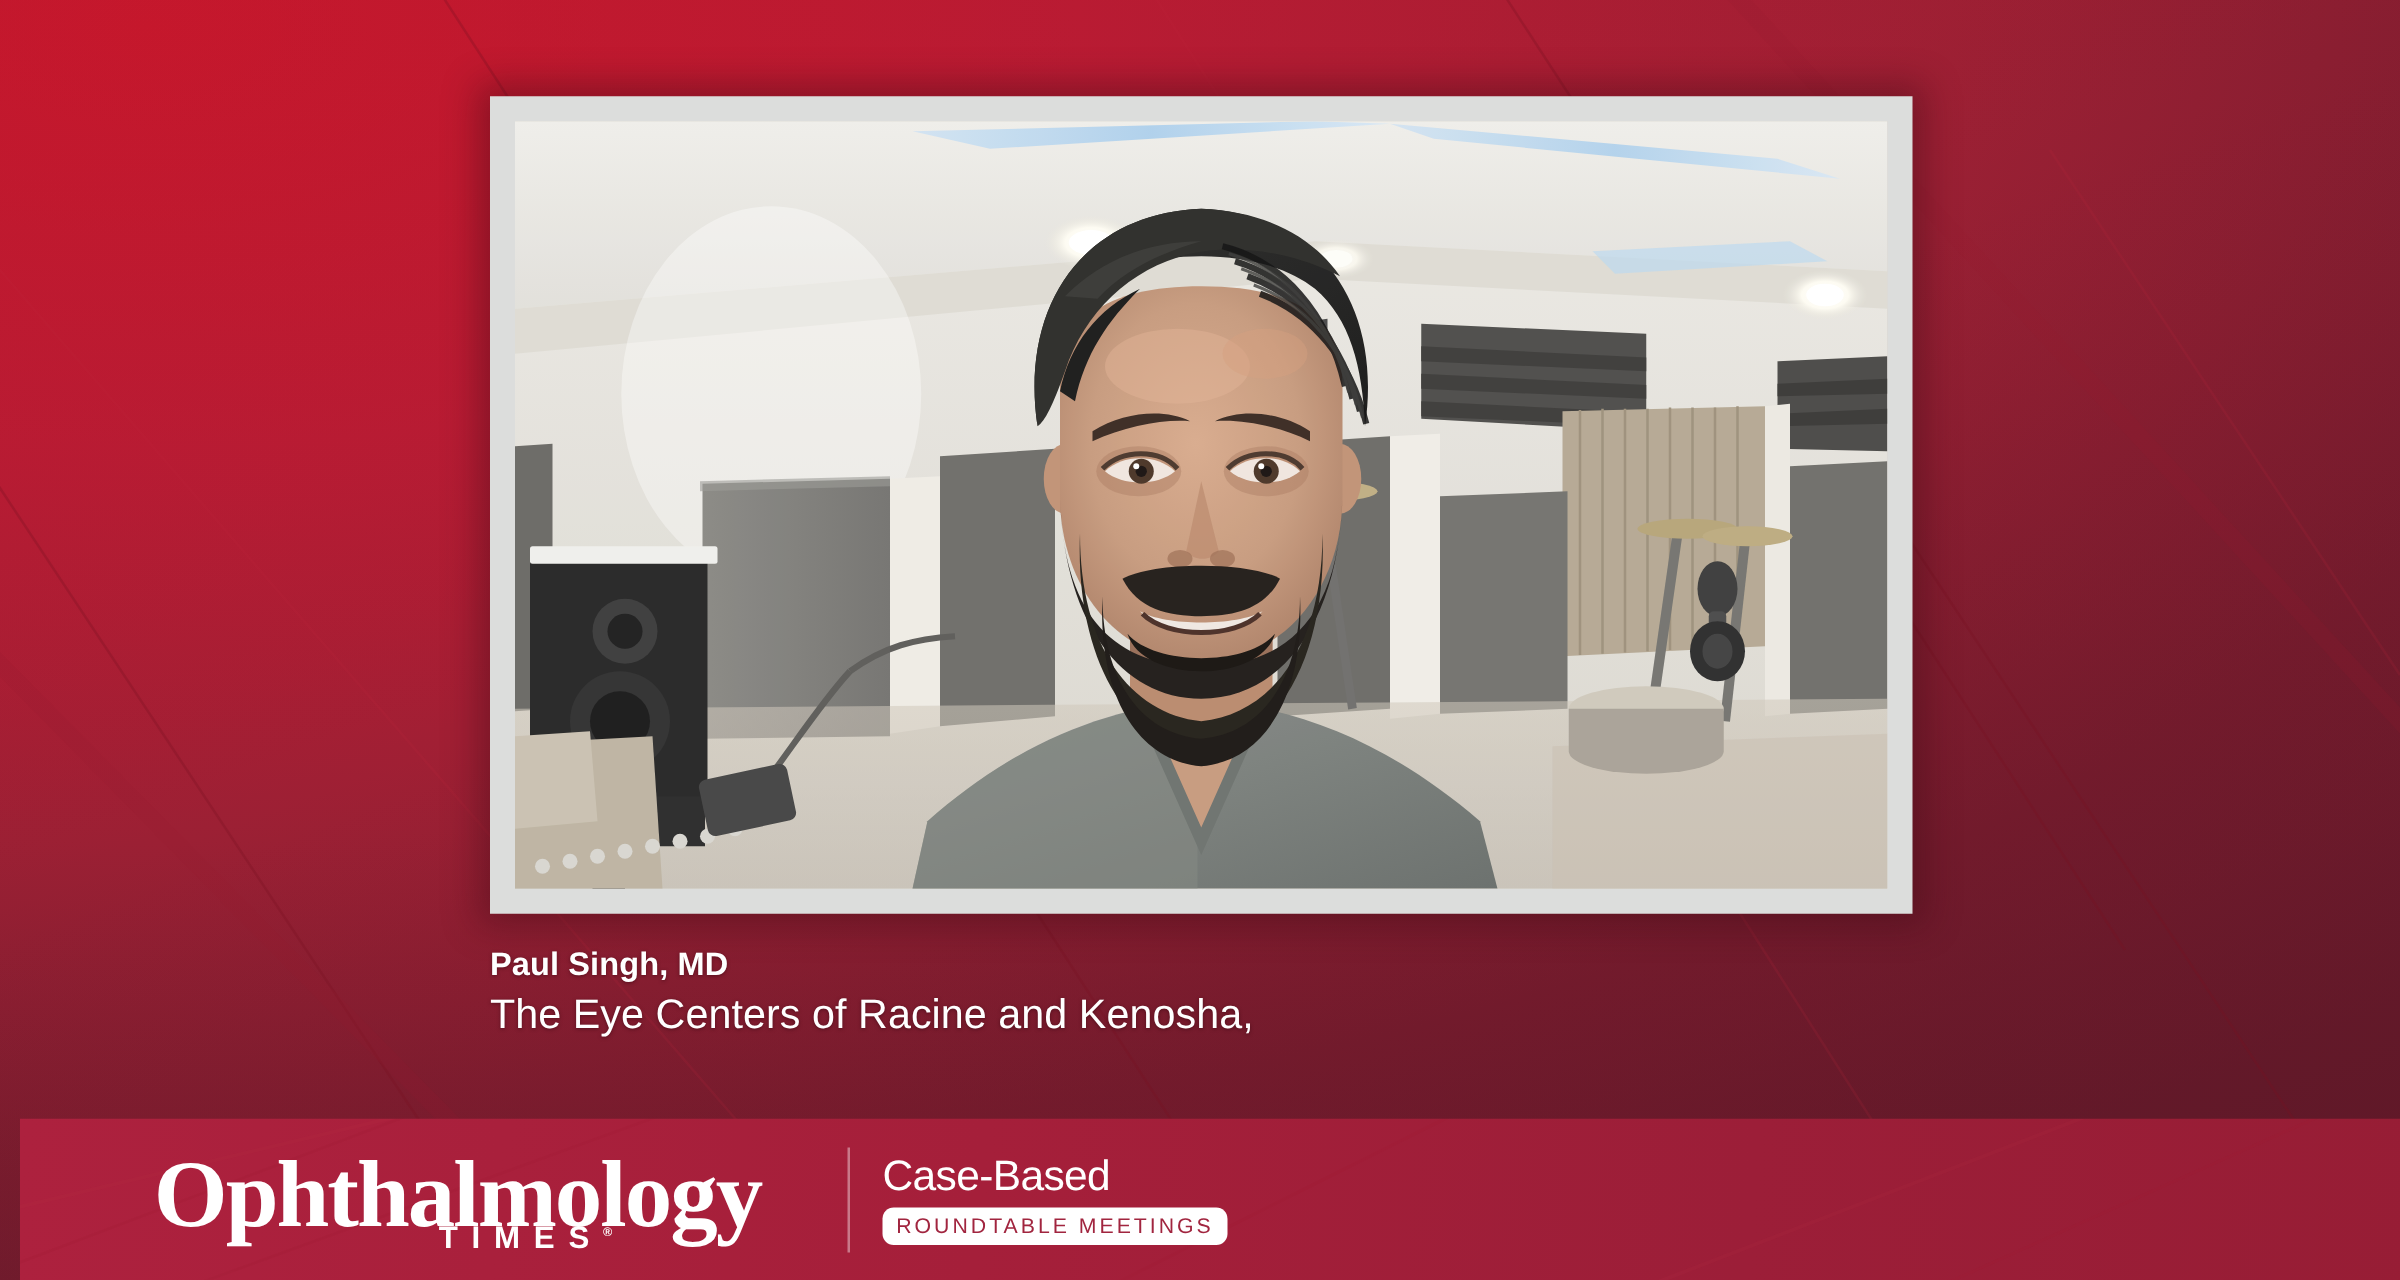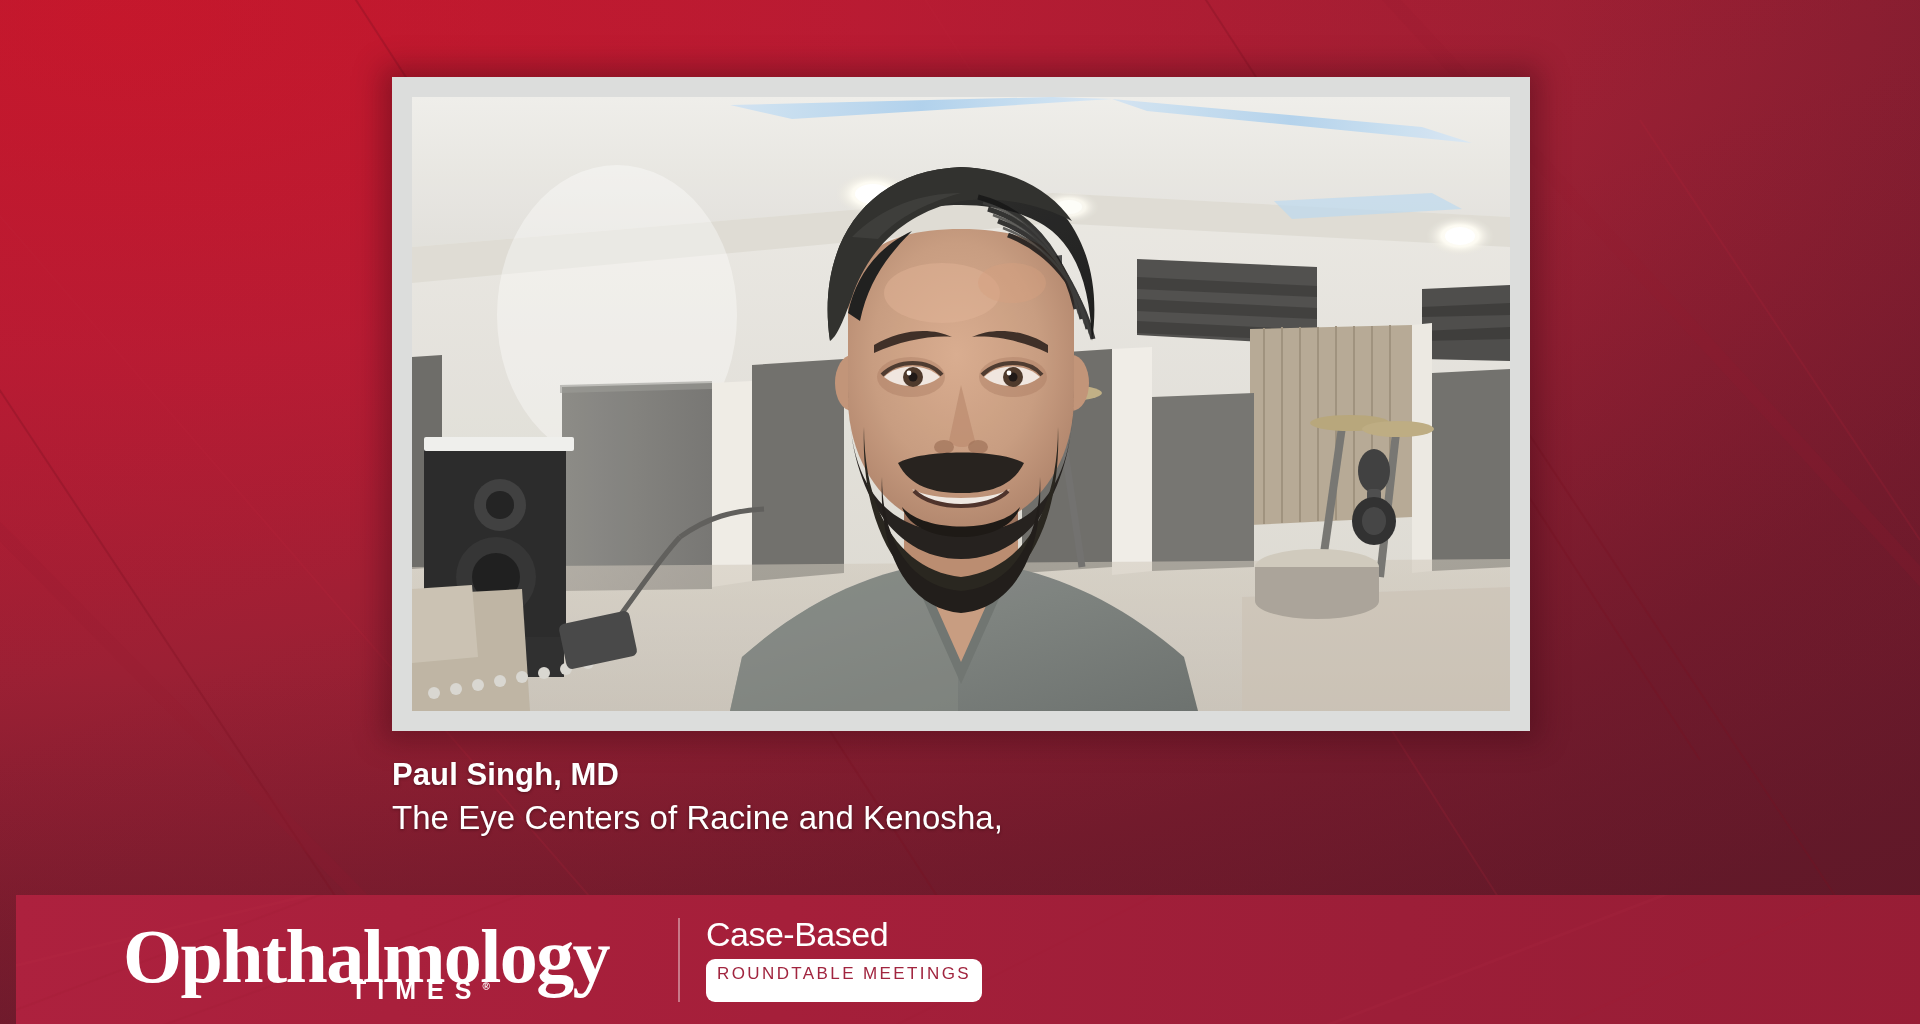--- a/index.html
+++ b/index.html
@@ -63,21 +63,21 @@
   
   .caption {
     position: absolute;
     left: 392px;
     top: 755px;
     width: 900px;
     color: #ffffff;
     text-shadow: 0 1px 3px rgba(50,8,16,0.55);
   }
   .caption-name {
-    font-size: 31px;
+    font-size: 26px;
     font-weight: bold;
     line-height: 1.28;
     letter-spacing: .1px;
     margin: 0 0 2px 0;
   }
   .caption-line {
     font-size: 33px;
     font-weight: normal;
     line-height: 1.30;
     letter-spacing: .05px;
@@ -160,21 +160,21 @@
     line-height: 1;
     color: #ffffff;
     letter-spacing: -0.5px;
     white-space: nowrap;
     margin-bottom: 8px;
   }
   .cb-pill {
     display: inline-block;
     background: #ffffff;
     border-radius: 9px;
-    padding: 6px 11px 19px 11px;
+    padding: 6px 11px 5px 11px;
   }
   .cb-pill-text {
     font-family: "Liberation Sans", sans-serif;
     font-weight: normal;
     font-size: 17px;
     letter-spacing: 2.4px;
     color: #A1253F;
     white-space: nowrap;
     line-height: 1;
   }

